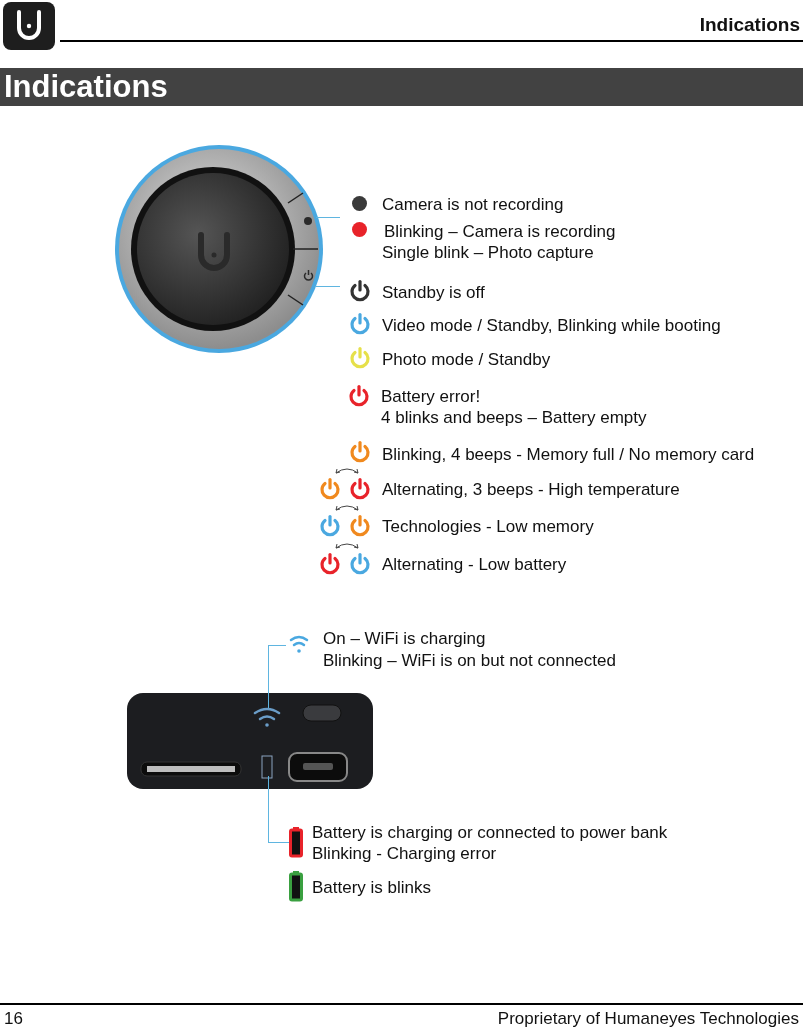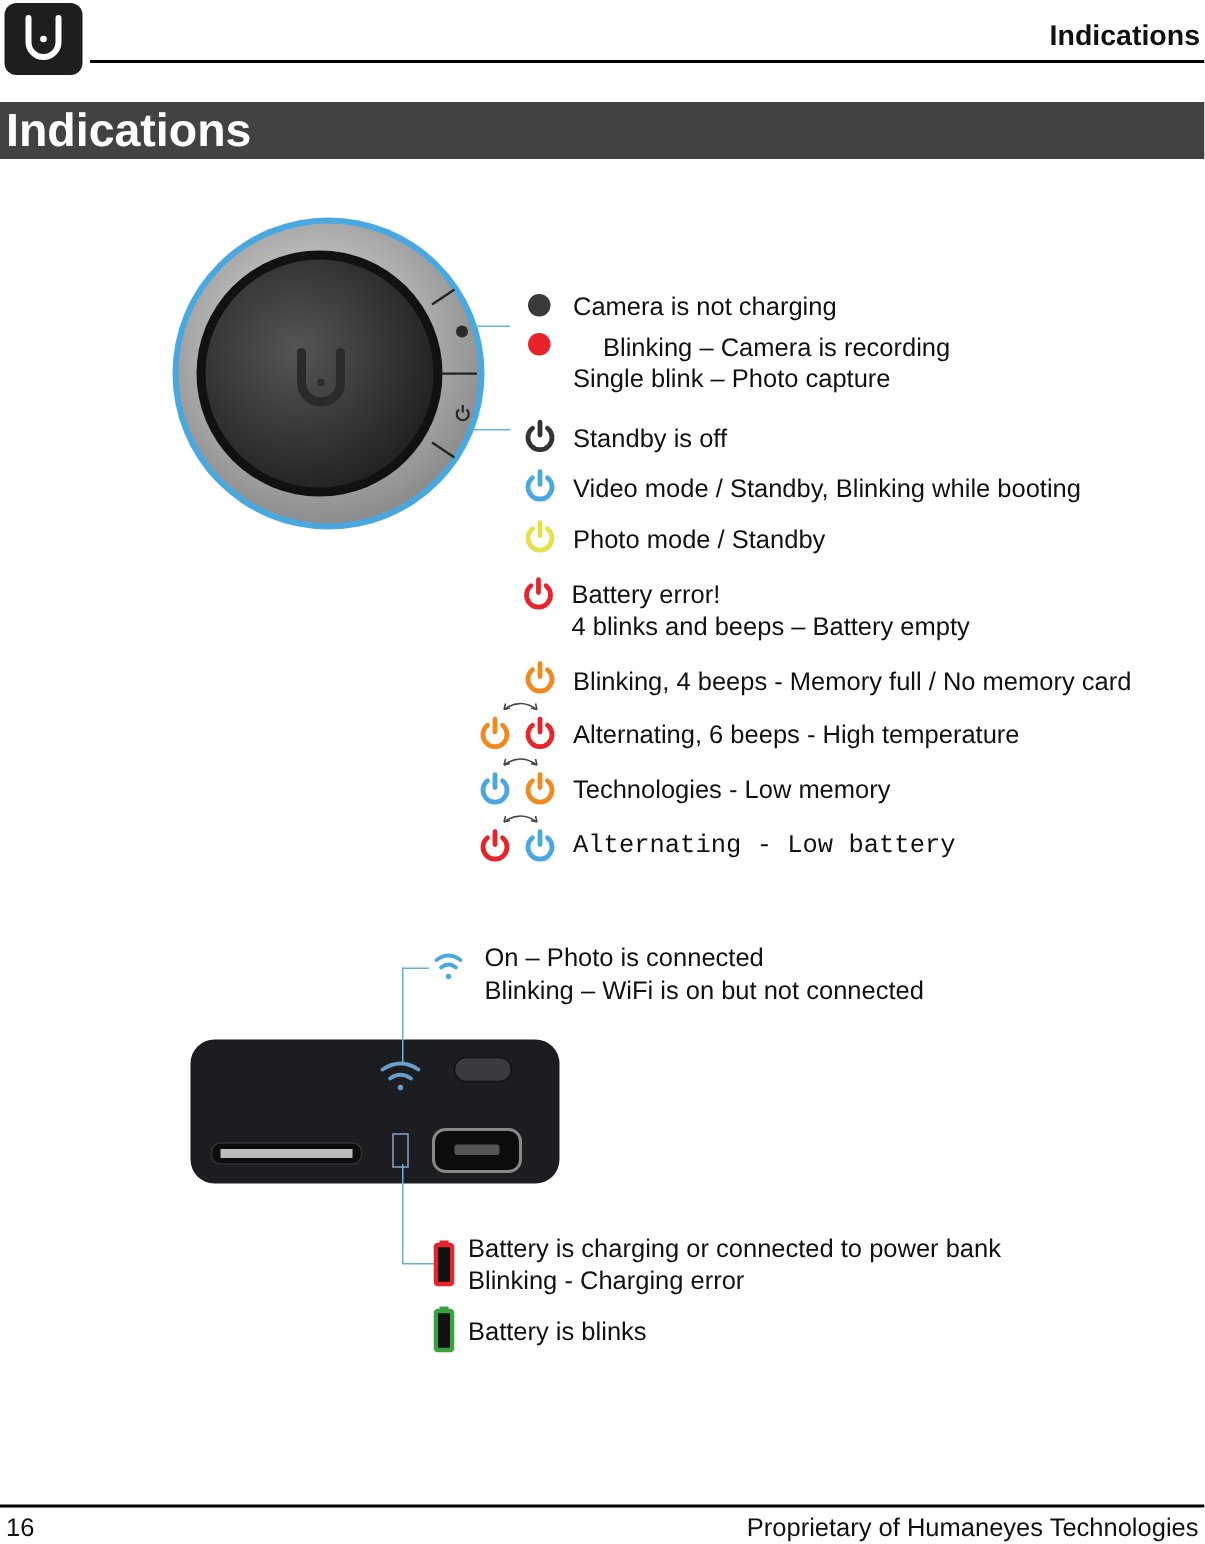--- a/index.html
+++ b/index.html
@@ -59,24 +59,24 @@
     <path d="M193 130 a4 4 0 1 0 5 0" fill="none" stroke="#2a2a2a" stroke-width="1.5"></path>
     <line x1="195.5" y1="127" x2="195.5" y2="132" stroke="#2a2a2a" stroke-width="1.5"></line>
   </svg>
 </div>
 <div class="abs leader" style="left:316px;top:217px;width:24px;height:1px;"></div>
 <div class="abs leader" style="left:316px;top:286px;width:24px;height:1px;"></div>
 
 <div>
 
   <div class="abs dot" style="left:352px;top:196px;background:#3a3a3a;"></div>
-  <div class="abs lbl" style="left:382px;top:194px;">Camera is not charging</div>
+  <div class="abs lbl" style="left:382px;top:194px;">Camera is not recording</div>
 
   <div class="abs dot" style="left:352px;top:222px;background:#e8232a;"></div>
-  <div class="abs lbl" style="left:402px;top:221px;">Blinking – Camera is recording</div>
+  <div class="abs lbl" style="left:384px;top:221px;">Blinking – Camera is recording</div>
   <div class="abs lbl" style="left:382px;top:242px;">Single blink – Photo capture</div>
 
   <svg class="abs pwr" style="left:348px;top:279px;" viewBox="0 0 24 24">
       <path d="M7 6.5 A8 8 0 1 0 17 6.5" fill="none" stroke="#333" stroke-width="3.2" stroke-linecap="round"></path>
       <line x1="12" y1="2.5" x2="12" y2="11" stroke="#333" stroke-width="3.2" stroke-linecap="round"></line>
     </svg>
   <div class="abs lbl" style="left:382px;top:282px;">Standby is off</div>
 
   <svg class="abs pwr" style="left:348px;top:312px;" viewBox="0 0 24 24">
       <path d="M7 6.5 A8 8 0 1 0 17 6.5" fill="none" stroke="#4aa8e0" stroke-width="3.2" stroke-linecap="round"></path>
@@ -108,21 +108,21 @@
     <path d="M20 8 l4 -1 M20 8 l1 -4 M42 8 l-4 -1 M42 8 l-1 -4" stroke="#444" stroke-width="1"></path>
     <g transform="translate(2,12)">
         <path d="M7 6.5 A8 8 0 1 0 17 6.5" fill="none" stroke="#f0891e" stroke-width="3.2" stroke-linecap="round"></path>
         <line x1="12" y1="2.5" x2="12" y2="11" stroke="#f0891e" stroke-width="3.2" stroke-linecap="round"></line>
       </g>
     <g transform="translate(32,12)">
         <path d="M7 6.5 A8 8 0 1 0 17 6.5" fill="none" stroke="#e8232a" stroke-width="3.2" stroke-linecap="round"></path>
         <line x1="12" y1="2.5" x2="12" y2="11" stroke="#e8232a" stroke-width="3.2" stroke-linecap="round"></line>
       </g>
   </svg>
-  <div class="abs lbl" style="left:382px;top:479px;">Alternating, 6 beeps - High temperature</div>
+  <div class="abs lbl" style="left:382px;top:479px;">Alternating, 3 beeps - High temperature</div>
 
   <svg class="abs" style="left:316px;top:502px;width:58px;height:36px;" viewBox="0 0 58 36">
     <path d="M20 8 Q31 0 42 8" fill="none" stroke="#444" stroke-width="1"></path>
     <path d="M20 8 l4 -1 M20 8 l1 -4 M42 8 l-4 -1 M42 8 l-1 -4" stroke="#444" stroke-width="1"></path>
     <g transform="translate(2,12)">
         <path d="M7 6.5 A8 8 0 1 0 17 6.5" fill="none" stroke="#4aa8e0" stroke-width="3.2" stroke-linecap="round"></path>
         <line x1="12" y1="2.5" x2="12" y2="11" stroke="#4aa8e0" stroke-width="3.2" stroke-linecap="round"></line>
       </g>
     <g transform="translate(32,12)">
         <path d="M7 6.5 A8 8 0 1 0 17 6.5" fill="none" stroke="#f0891e" stroke-width="3.2" stroke-linecap="round"></path>
@@ -136,21 +136,21 @@
     <path d="M20 8 l4 -1 M20 8 l1 -4 M42 8 l-4 -1 M42 8 l-1 -4" stroke="#444" stroke-width="1"></path>
     <g transform="translate(2,12)">
         <path d="M7 6.5 A8 8 0 1 0 17 6.5" fill="none" stroke="#e8232a" stroke-width="3.2" stroke-linecap="round"></path>
         <line x1="12" y1="2.5" x2="12" y2="11" stroke="#e8232a" stroke-width="3.2" stroke-linecap="round"></line>
       </g>
     <g transform="translate(32,12)">
         <path d="M7 6.5 A8 8 0 1 0 17 6.5" fill="none" stroke="#4aa8e0" stroke-width="3.2" stroke-linecap="round"></path>
         <line x1="12" y1="2.5" x2="12" y2="11" stroke="#4aa8e0" stroke-width="3.2" stroke-linecap="round"></line>
       </g>
   </svg>
-  <div class="abs lbl" style="left:382px;top:554px;font-family:Liberation Mono, monospace;">Alternating - Low battery</div>
+  <div class="abs lbl" style="left:382px;top:554px;">Alternating - Low battery</div>
 </div>
 
 <div class="abs" style="left:127px;top:693px;width:246px;height:96px;background:#1c1d20;border-radius:16px;">
   <svg width="246" height="96" viewBox="0 0 246 96">
     <g fill="none" stroke="#6a9dc8" stroke-width="2.5" stroke-linecap="round">
       <path d="M128 20 Q140 12 152 20"></path>
         <path d="M133 26 Q140 21 147 26"></path>
     </g>
     <circle cx="140" cy="32" r="1.8" fill="#6a9dc8"></circle>
     <rect x="176" y="12" width="38" height="16" rx="8" fill="#3a3b3e" stroke="#111" stroke-width="1"></rect>
@@ -167,21 +167,21 @@
 <div class="abs leader" style="left:268px;top:776px;width:1px;height:66px;"></div>
 <div class="abs leader" style="left:268px;top:842px;width:22px;height:1px;"></div>
 
 <svg class="abs" style="left:288px;top:632px;width:22px;height:26px;" viewBox="0 0 22 26">
   <g fill="none" stroke="#4aa8e0" stroke-width="2.5" stroke-linecap="round">
       <path d="M3 8 Q11 2 19 8"></path>
       <path d="M6 13 Q11 9 16 13"></path>
     </g>
   <circle cx="11" cy="19" r="1.8" fill="#4aa8e0"></circle>
 </svg>
-<div class="abs lbl" style="left:323px;top:628px;">On – Photo is connected</div>
+<div class="abs lbl" style="left:323px;top:628px;">On – WiFi is charging</div>
 <div class="abs lbl" style="left:323px;top:650px;">Blinking – WiFi is on but not connected</div>
 
 <svg class="abs" style="left:289px;top:826px;width:14px;height:32px;" viewBox="0 0 14 32">
   <rect x="4" y="1" width="6" height="3" fill="#e8232a"></rect>
   <rect x="1.5" y="4" width="11" height="26" rx="1.5" fill="#111" stroke="#e8232a" stroke-width="3"></rect>
 </svg>
 <div class="abs lbl" style="left:312px;top:822px;">Battery is charging or connected to power bank</div>
 <div class="abs lbl" style="left:312px;top:843px;">Blinking - Charging error</div>
 
 <svg class="abs" style="left:289px;top:870px;width:14px;height:32px;" viewBox="0 0 14 32">

